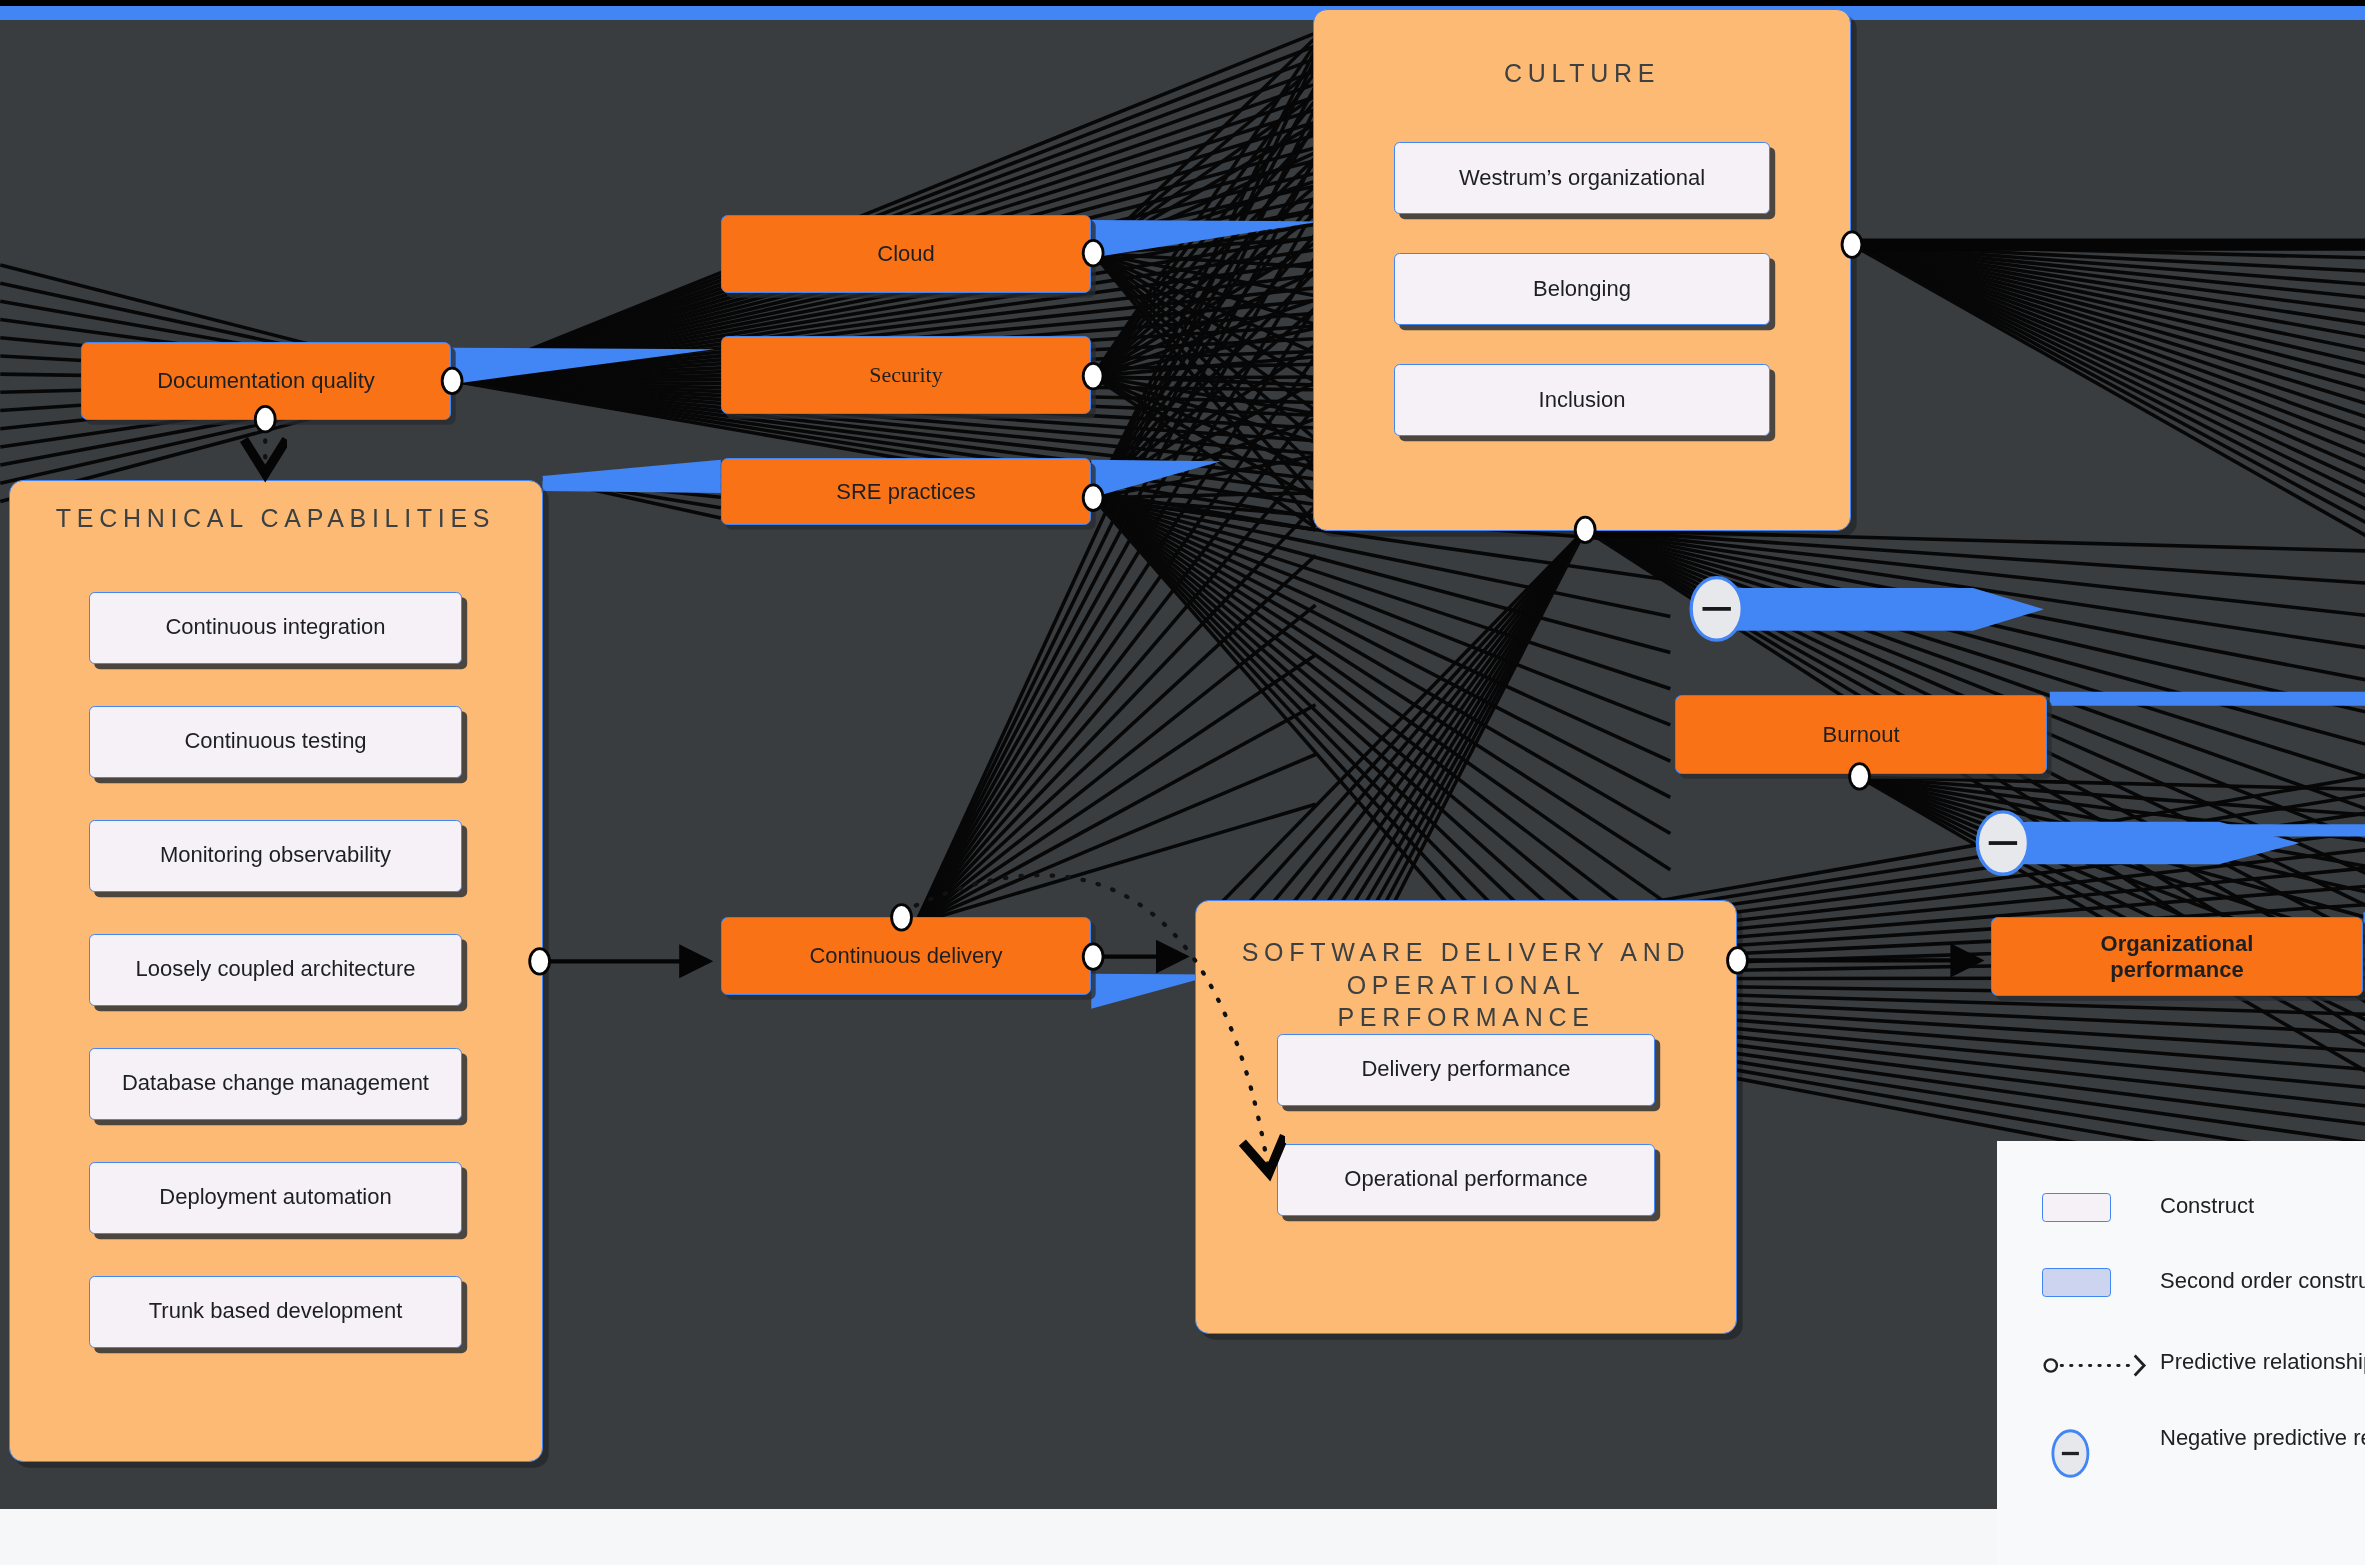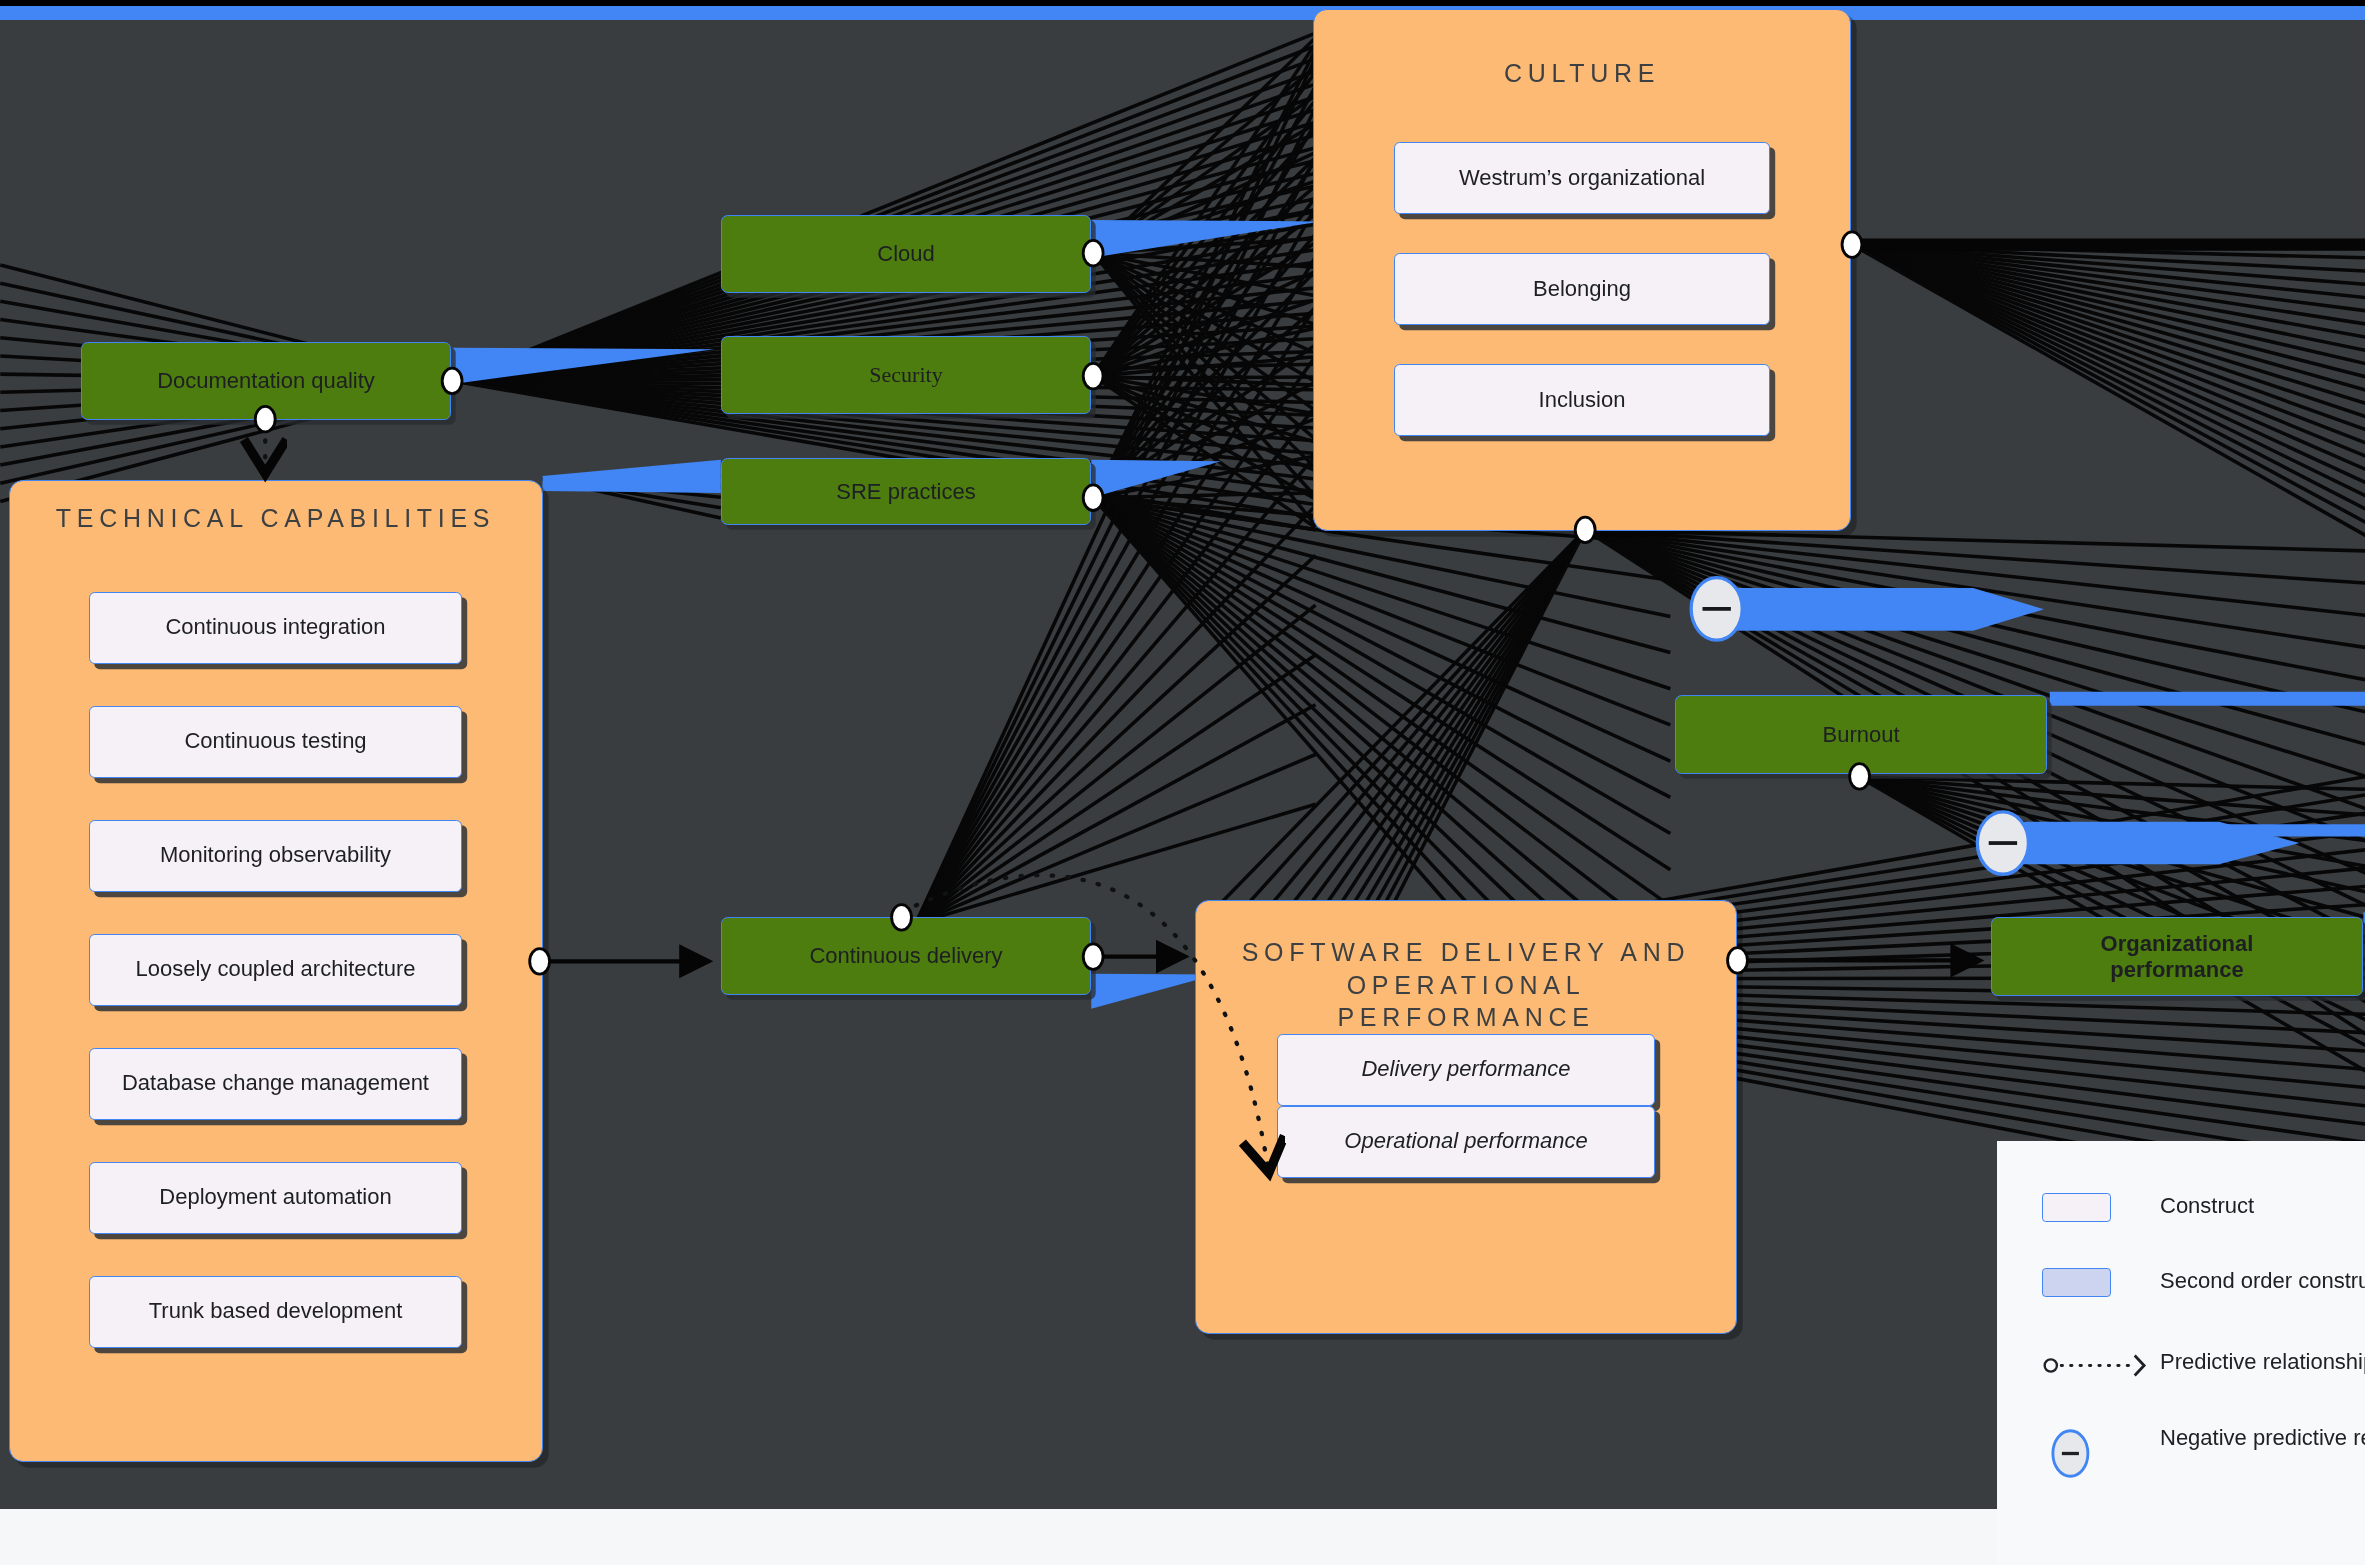--- a/index.html
+++ b/index.html
@@ -5,21 +5,21 @@
   html,body{margin:0;padding:0;background:#1b1d1f;}
   .canvas{position:relative;width:2640px;height:1565px;overflow:hidden;
           font-family:"Liberation Sans", sans-serif;background:#393d40;}
   .strip-black{position:absolute;left:0;top:0;width:2640px;height:5.7px;background:#000;z-index:0;}
   .strip-blue{position:absolute;left:0;top:5.7px;width:2640px;height:14px;background:#4285f4;z-index:0;}
   .strip-bottom{position:absolute;left:0;top:1509px;width:2640px;height:56px;background:#f6f7f9;z-index:2;}
   svg.layer{position:absolute;left:0;top:0;z-index:1;}
   svg.overlay{position:absolute;left:0;top:0;z-index:3;pointer-events:none;}
 
   .node{position:absolute;display:flex;align-items:center;justify-content:center;
-        background:#4d7c0f;border:1.9px solid #4285f4;border-radius:6.6px;
+        background:#f97316;border:1.9px solid #4285f4;border-radius:6.6px;
         box-shadow:4.7px 4.7px 0 rgba(40,44,48,.75);
         color:#1d1f23;font-size:22px;text-align:center;line-height:1.15;z-index:2;box-sizing:border-box;}
   .node .lbl{max-width:284px;}
 
   .container{position:absolute;background:#fdba74;border:1.9px solid #4285f4;border-radius:14px;
         box-shadow:5.7px 5.7px 0 rgba(0,0,0,.28);z-index:2;box-sizing:border-box;
         display:flex;flex-direction:column;align-items:center;}
   .container .title{color:#3c4043;font-size:25px;letter-spacing:5.7px;text-align:center;line-height:1.3;}
   .inner{position:relative;width:70%;display:flex;align-items:center;justify-content:center;
         background:#f6f1f7;border:1.9px solid #4285f4;border-radius:5.7px;
@@ -28,21 +28,21 @@
         padding:17px 14px;min-height:72px;flex:none;}
 
   #culture{left:1313px;top:8.5px;width:538px;height:522px;padding-top:47px;}
   #culture .title{margin-bottom:53px;}
   #culture .inner{margin-bottom:39px;}
   #tech{left:8.5px;top:480px;width:534px;height:982px;padding-top:21px;}
   #tech .title{margin-bottom:57px;}
   #tech .inner{margin-bottom:42px;}
   #sdop{left:1195px;top:900px;width:542px;height:434px;padding-top:35px;}
   #sdop .title{max-width:487px;}
-  #sdop .inner{font-style:italic;}
+  #sdop .inner{margin-bottom:38px;}
 
   #doc-quality{left:81px;top:342px;width:370px;height:78px;}
   #cloud{left:721px;top:215px;width:370px;height:78px;}
   #security{left:721px;top:336px;width:370px;height:78px;font-family:Liberation Serif, serif;}
   #sre{left:721px;top:458px;width:370px;height:67px;}
   #cd{left:721px;top:917px;width:370px;height:78px;}
   #burnout{left:1675px;top:695px;width:372px;height:79px;}
   #orgperf{left:1991px;top:917px;width:372px;height:79px;}
   #orgperf .lbl{max-width:265px;font-weight:bold;}
 

